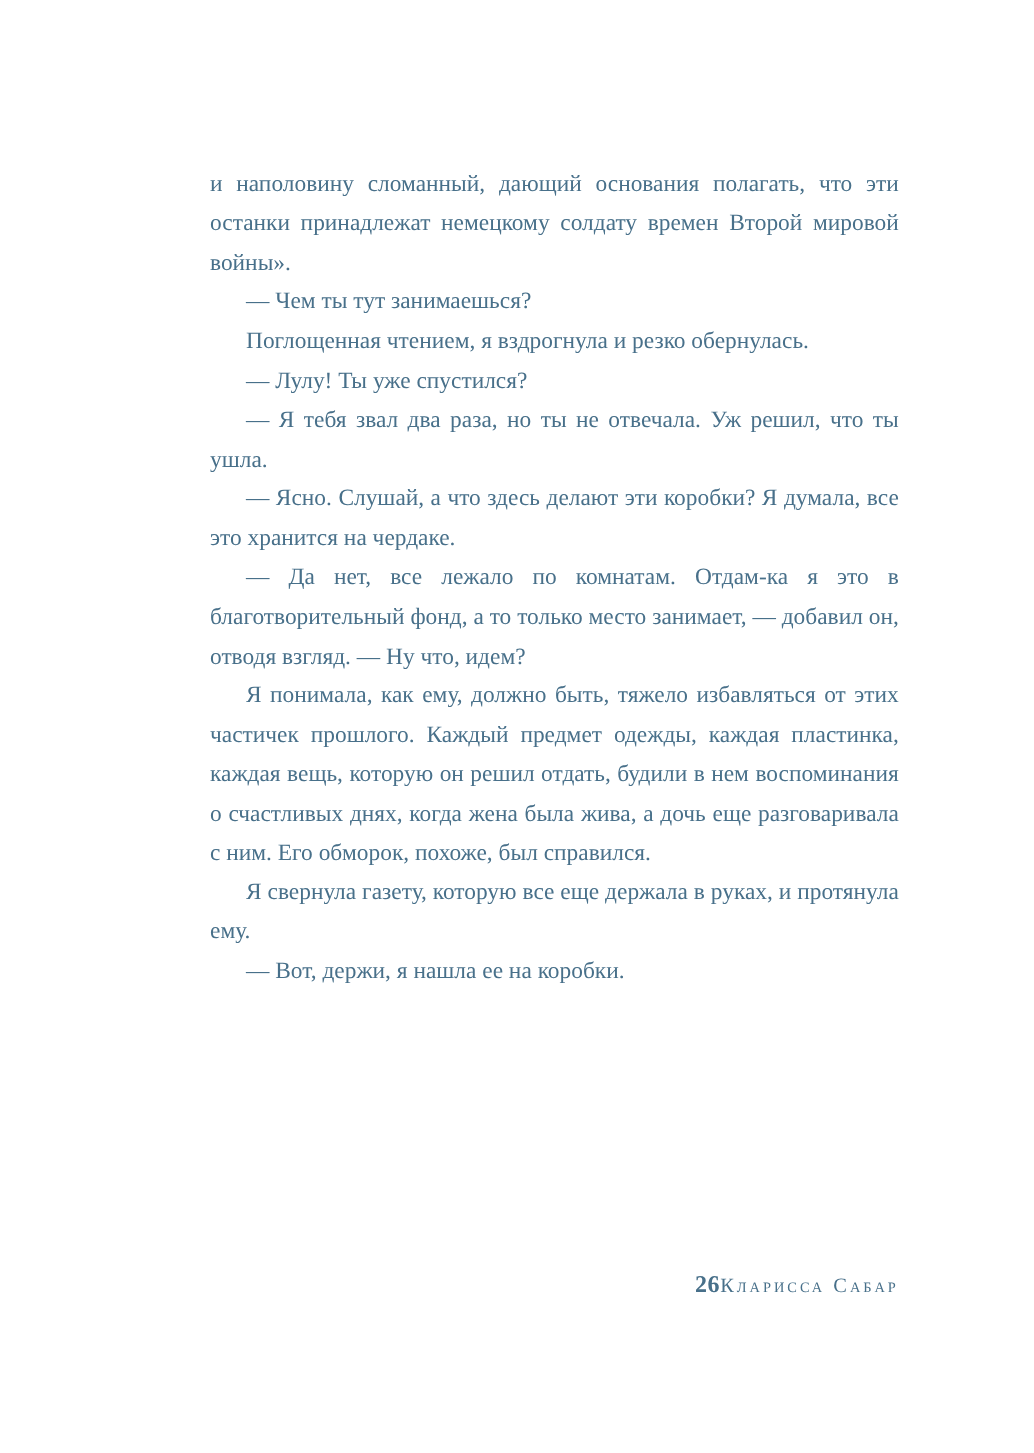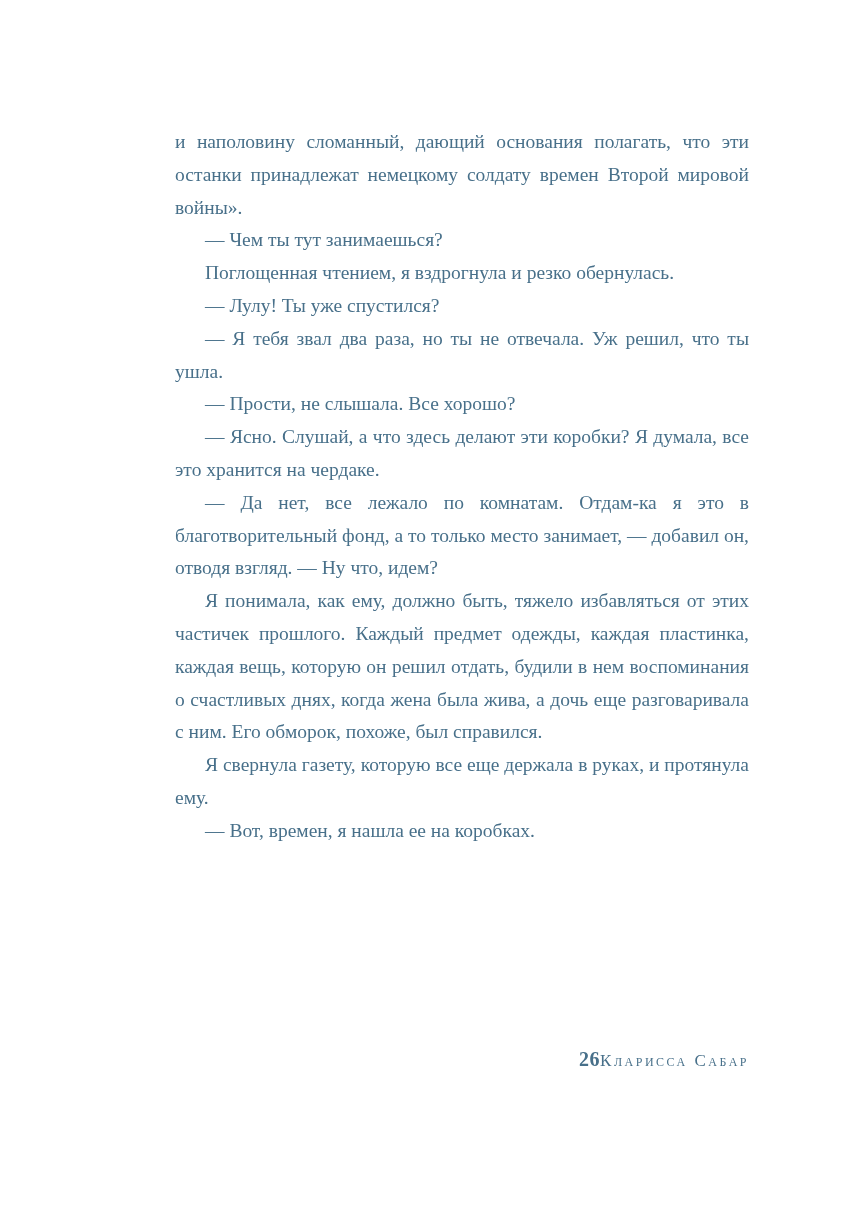--- a/index.html
+++ b/index.html
@@ -8,20 +8,21 @@
       background: #ffffff;
     }
     .book-page {
       position: relative;
       width: 862px;
       height: 1128px;
       background: #ffffff;
       overflow: hidden;
       font-family: "Liberation Serif", "DejaVu Serif", serif;
       color: #48708a;
+      margin-top: 12px;
     }
     .text-block {
       position: absolute;
       top: 126px;
       left: 175px;
       width: 574px;
       font-size: 19.5px;
       line-height: 32.8px;
       text-align: justify;
     }
@@ -55,25 +56,24 @@
 </head>
 <body>
 
 <div class="book-page">
   <div class="text-block">
     <p>и наполовину сломанный, дающий основания полагать, что эти останки принадлежат немецкому солдату времен Второй мировой войны».</p>
     <p class="indent">— Чем ты тут занимаешься?</p>
     <p class="indent">Поглощенная чтением, я вздрогнула и резко обернулась.</p>
     <p class="indent">— Лулу! Ты уже спустился?</p>
     <p class="indent">— Я тебя звал два раза, но ты не отвечала. Уж решил, что ты ушла.</p>
-    <p class="indent">— Прости, не слышала. Все хорошо?</p>
     <p class="indent">— Ясно. Слушай, а что здесь делают эти коробки? Я думала, все это хранится на чердаке.</p>
     <p class="indent">— Да нет, все лежало по комнатам. Отдам-ка я это в благотворительный фонд, а то только место занимает, — добавил он, отводя взгляд. — Ну что, идем?</p>
     <p class="indent">Я понимала, как ему, должно быть, тяжело избавляться от этих частичек прошлого. Каждый предмет одежды, каждая пластинка, каждая вещь, которую он решил отдать, будили в нем воспоминания о счастливых днях, когда жена была жива, а дочь еще разговаривала с ним. Его обморок, похоже, был справился.</p>
     <p class="indent">Я свернула газету, которую все еще держала в руках, и протянула ему.</p>
-    <p class="indent">— Вот, времен, я нашла ее на коробках.</p>
+    <p class="indent">— Вот, держи, я нашла ее на коробки.</p>
   </div>
 
   <div class="page-footer">
     <span class="page-number">26</span>
     <span class="author-name">Кларисса Сабар</span>
   </div>
 </div>
 
 </body></html>

